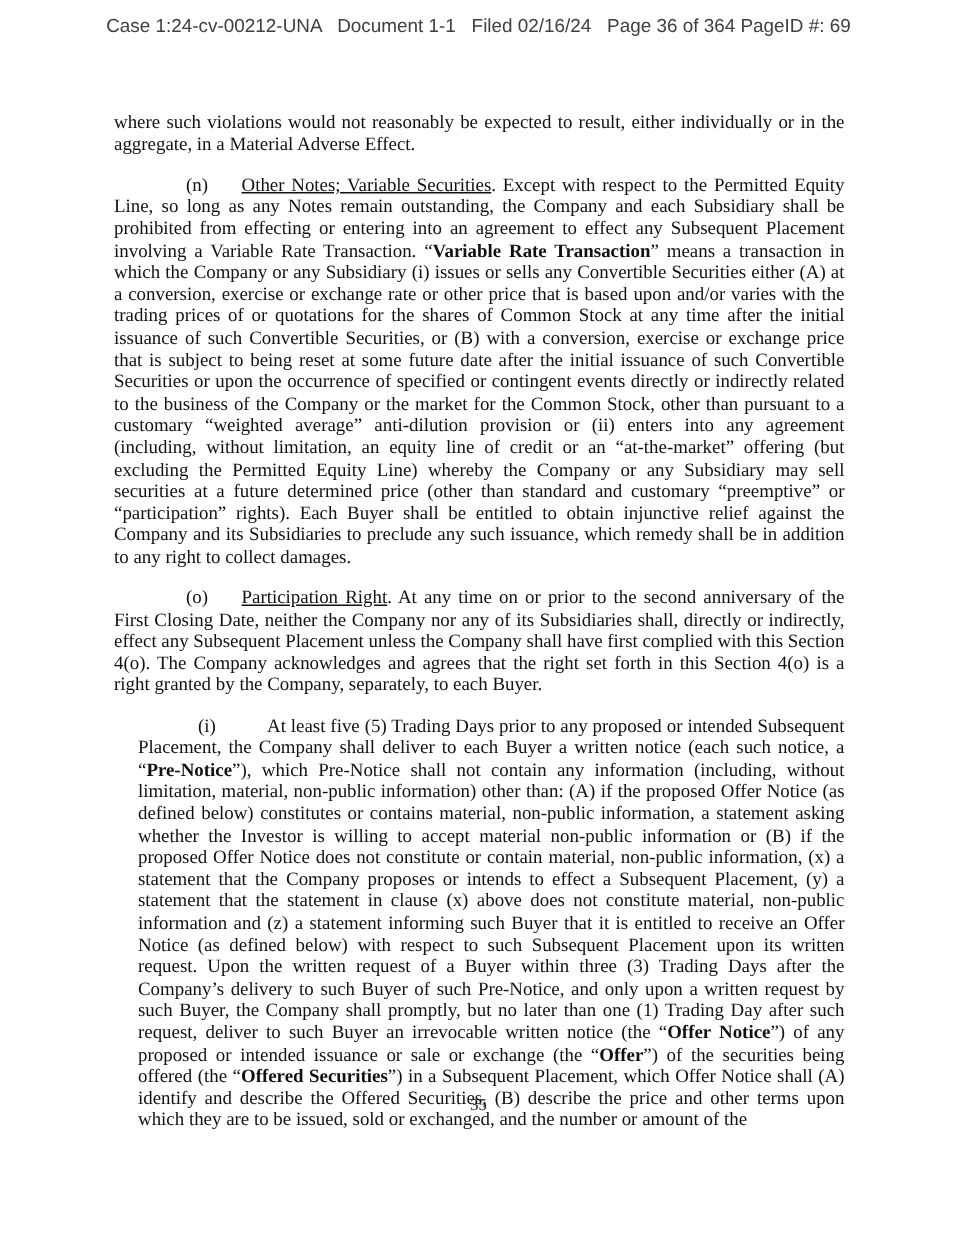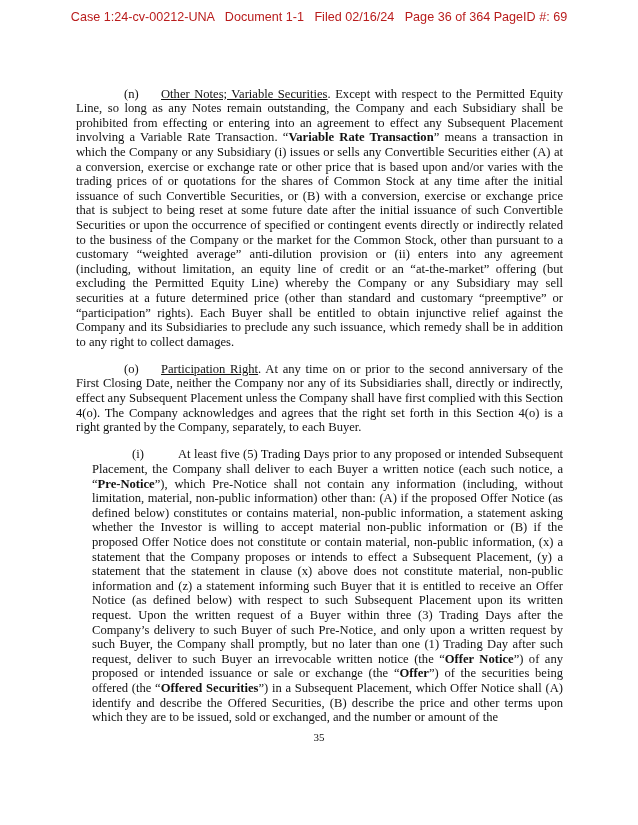--- a/index.html
+++ b/index.html
@@ -1,35 +1,36 @@
 <!DOCTYPE html>
 <html><head>
 <meta charset="utf-8">
 <style>
   html, body { margin: 0; padding: 0; background: #ffffff; }
   body { width: 638px; height: 825px; position: relative; overflow: hidden;
          font-family: "Liberation Serif", serif; color: #111; }
   .header { position: absolute; top: 10px; left: 0; width: 638px; text-align: center;
-            font-family: "Liberation Sans", sans-serif; font-size: 12.6px; color: #b91c1c; white-space: pre; }
+            font-family: "Liberation Sans", sans-serif; font-size: 12.6px; color: #404040; white-space: pre; }
   .page { position: absolute; left: 76px; top: 74px; width: 487px; }
   p { margin: 0; font-size: 12.6px; line-height: 14.6px; text-align: justify; }
   .gap { height: 12.6px; }
   .indent { text-indent: 48px; }
   .sub { margin-left: 16px; text-indent: 40px; }
   .num { display: inline-block; width: 37px; text-indent: 0; }
   .u { text-decoration: underline; }
   b { font-weight: bold; }
   .pageno { position: absolute; top: 731px; left: 0; width: 638px; text-align: center; font-size: 11px; }
 </style>
 </head>
 <body>
 
 <div class="header">Case 1:24-cv-00212-UNA   Document 1-1   Filed 02/16/24   Page 36 of 364 PageID #: 69</div>
 
 <div class="page">
+  <p>where such violations would not reasonably be expected to result, either individually or in the aggregate, in a Material Adverse Effect.</p>
   <div class="gap"></div>
 
   <p class="indent"><span class="num">(n)</span><span class="u">Other Notes; Variable Securities</span><span>. Except with respect to the Permitted Equity Line, so long as any Notes remain outstanding, the Company and each Subsidiary shall be prohibited from effecting or entering into an agreement to effect any Subsequent Placement involving a Variable Rate Transaction. “</span><b>Variable Rate Transaction</b><span>” means a transaction in which the Company or any Subsidiary (i) issues or sells any Convertible Securities either (A) at a conversion, exercise or exchange rate or other price that is based upon and/or varies with the trading prices of or quotations for the shares of Common Stock at any time after the initial issuance of such Convertible Securities, or (B) with a conversion, exercise or exchange price that is subject to being reset at some future date after the initial issuance of such Convertible Securities or upon the occurrence of specified or contingent events directly or indirectly related to the business of the Company or the market for the Common Stock, other than pursuant to a customary “weighted average” anti-dilution provision or (ii) enters into any agreement (including, without limitation, an equity line of credit or an “at-the-market” offering (but excluding the Permitted Equity Line) whereby the Company or any Subsidiary may sell securities at a future determined price (other than standard and customary “preemptive” or “participation” rights). Each Buyer shall be entitled to obtain injunctive relief against the Company and its Subsidiaries to preclude any such issuance, which remedy shall be in addition to any right to collect damages.</span></p>
   <div class="gap"></div>
 
   <p class="indent"><span class="num">(o)</span><span class="u">Participation Right</span><span>. At any time on or prior to the second anniversary of the First Closing Date, neither the Company nor any of its Subsidiaries shall, directly or indirectly, effect any Subsequent Placement unless the Company shall have first complied with this Section 4(o). The Company acknowledges and agrees that the right set forth in this Section 4(o) is a right granted by the Company, separately, to each Buyer.</span></p>
   <div class="gap"></div>
 
   <p class="sub"><span class="num" style="width:46px">(i)</span><span>At least five (5) Trading Days prior to any proposed or intended Subsequent Placement, the Company shall deliver to each Buyer a written notice (each such notice, a “</span><b>Pre-Notice</b><span>”), which Pre-Notice shall not contain any information (including, without limitation, material, non-public information) other than: (A) if the proposed Offer Notice (as defined below) constitutes or contains material, non-public information, a statement asking whether the Investor is willing to accept material non-public information or (B) if the proposed Offer Notice does not constitute or contain material, non-public information, (x) a statement that the Company proposes or intends to effect a Subsequent Placement, (y) a statement that the statement in clause (x) above does not constitute material, non-public information and (z) a statement informing such Buyer that it is entitled to receive an Offer Notice (as defined below) with respect to such Subsequent Placement upon its written request. Upon the written request of a Buyer within three (3) Trading Days after the Company’s delivery to such Buyer of such Pre-Notice, and only upon a written request by such Buyer, the Company shall promptly, but no later than one (1) Trading Day after such request, deliver to such Buyer an irrevocable written notice (the “</span><b>Offer Notice</b><span>”) of any proposed or intended issuance or sale or exchange (the “</span><b>Offer</b><span>”) of the securities being offered (the “</span><b>Offered Securities</b><span>”) in a Subsequent Placement, which Offer Notice shall (A) identify and describe the Offered Securities, (B) describe the price and other terms upon which they are to be issued, sold or exchanged, and the number or amount of the</span></p>
 </div>

